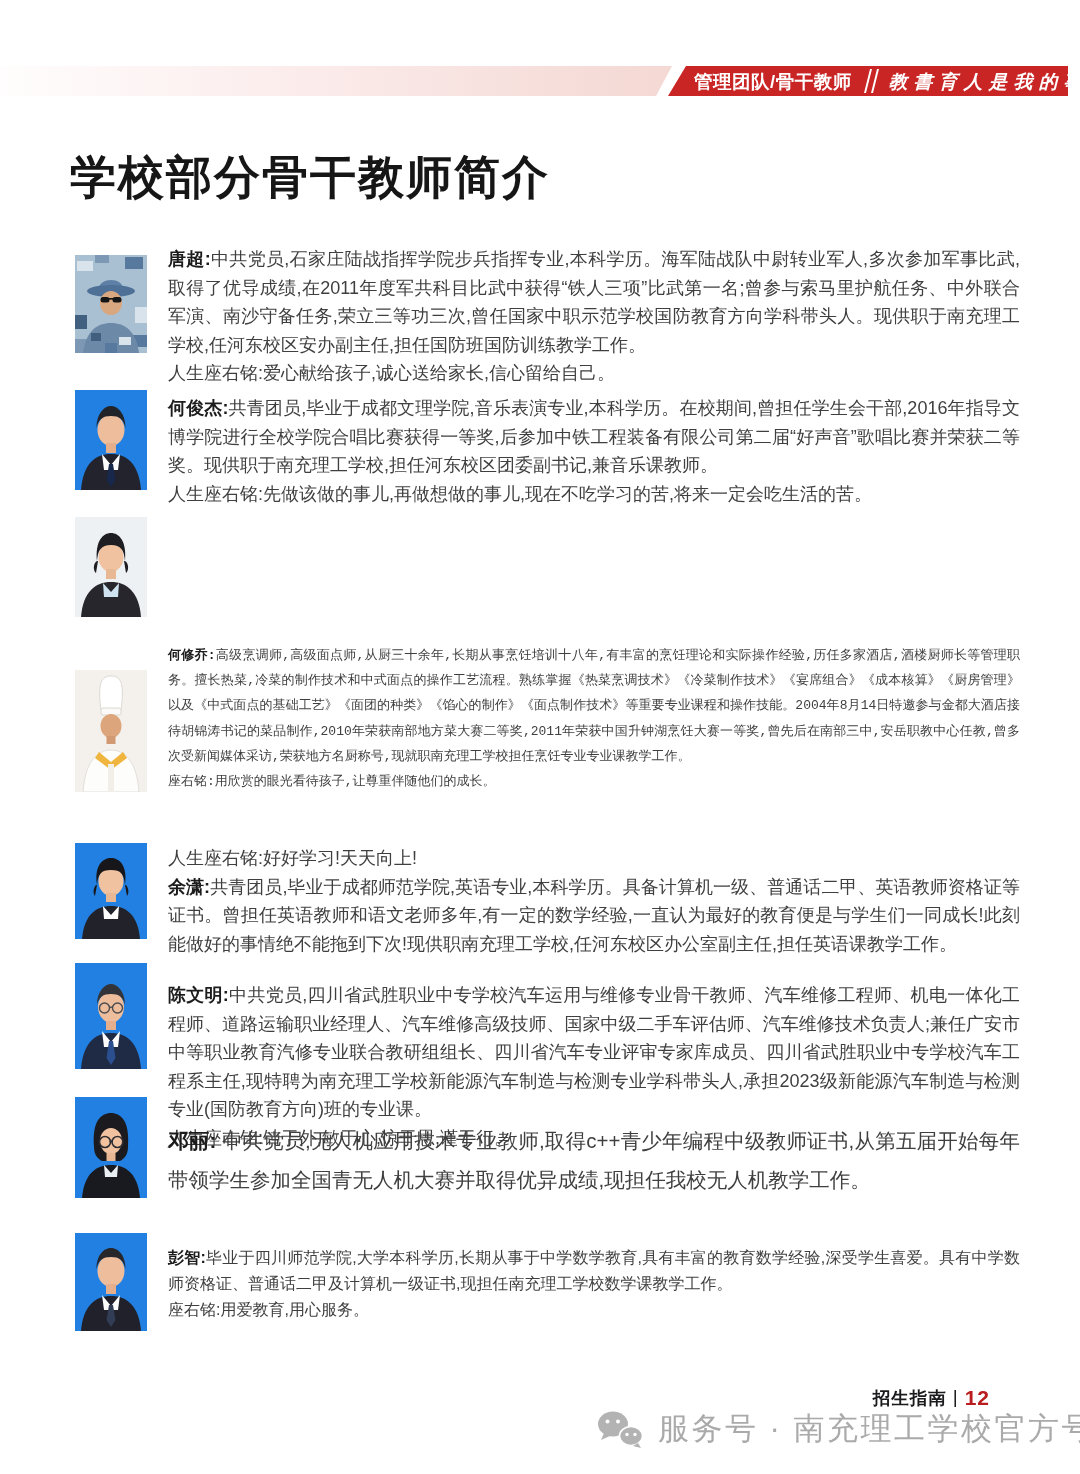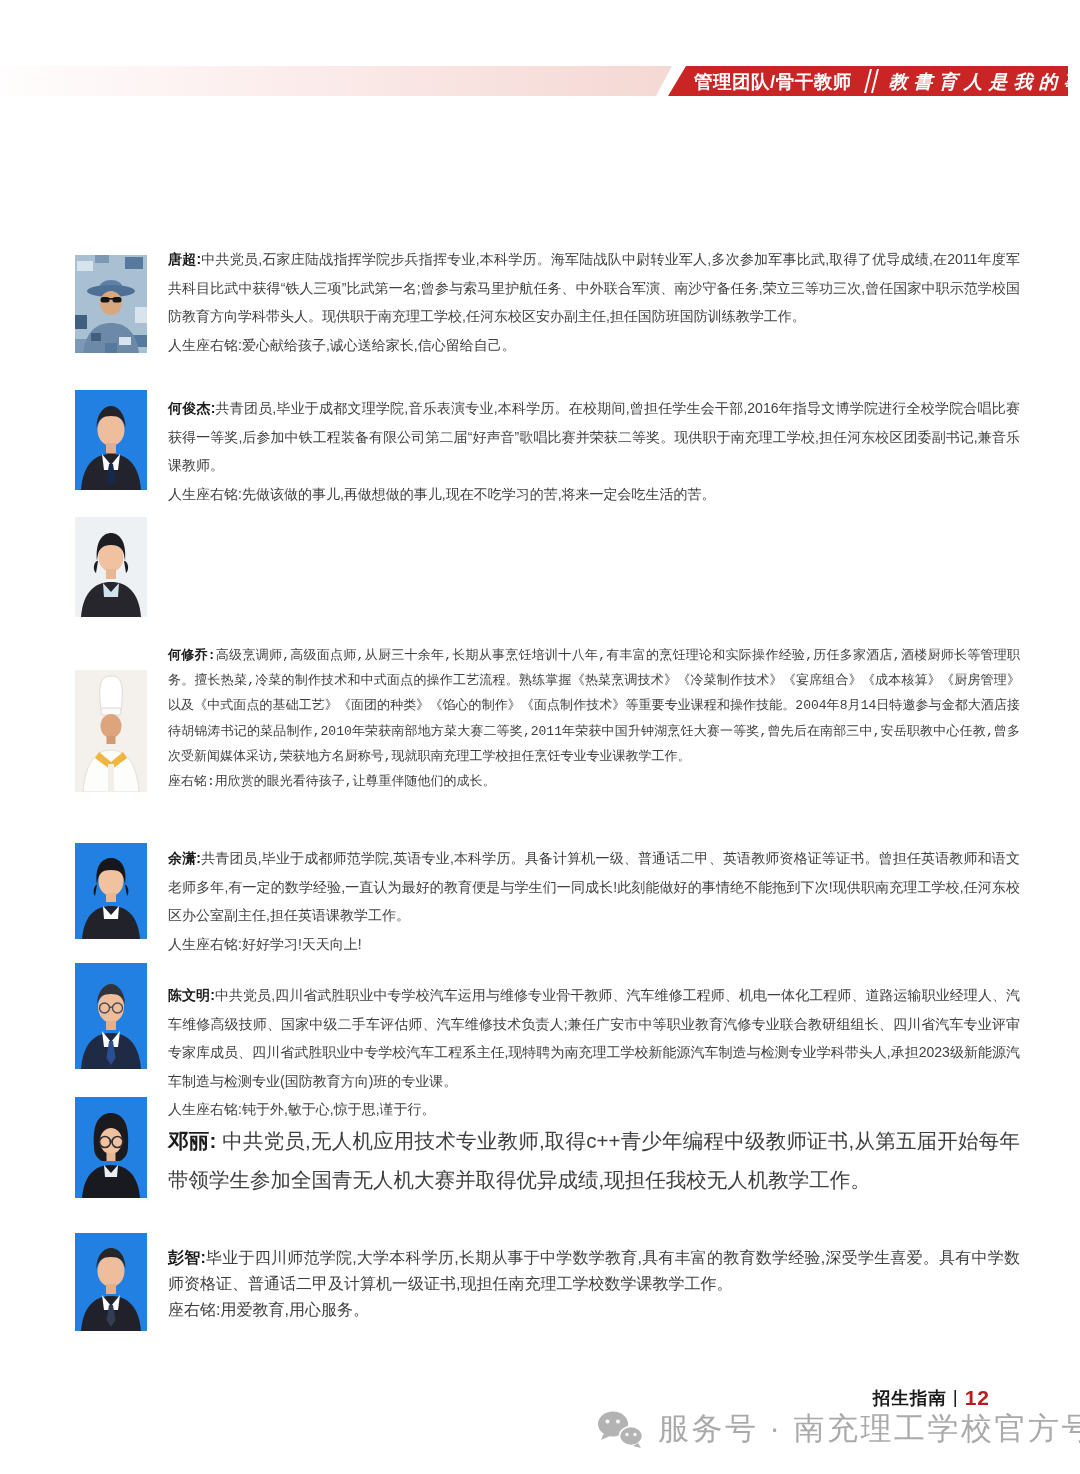--- a/index.html
+++ b/index.html
@@ -41,21 +41,21 @@
   .page-title{
     position:absolute;top:152px;left:70px;margin:0;
     font-size:46px;line-height:1.1;font-weight:800;color:#161616;letter-spacing:2px;
   }
 
   
   .teacher{position:absolute;left:75px;width:945px;display:flex;}
   .photo{flex:0 0 72px;width:72px;overflow:hidden;}
   .photo svg{display:block;width:100%;height:100%;}
   .tinfo{margin-left:21px;width:852px;}
-  .bio{margin:0;font-size:14px;line-height:28.5px;color:#3f3f3f;text-align:justify;}
+  .bio{margin:0;font-size:18px;line-height:28.5px;color:#3f3f3f;text-align:justify;}
   .t-name{font-weight:700;color:#1c1c1c;}
   .sec-small .bio{font-size:13px;line-height:25.2px;font-family:Liberation Mono, monospace;}
   .sec-large .bio{font-size:20.5px;line-height:39px;}
   .sec-tight .bio{font-size:16px;line-height:26px;}
 
   
   .page-ref{
     position:absolute;top:1386px;right:90px;
     display:flex;gap:6px;
     font-weight:800;color:#1a1a1c;font-size:17.5px;letter-spacing:1px;
@@ -79,20 +79,21 @@
     <div class="band-red">
       <span class="band-label">管理团队/骨干教师</span>
       <span class="band-divider">
           <i></i>
           <i></i>
         </span>
       <span class="band-slogan">教書育人是我的事業</span>
     </div>
   </div>
 
+  <h1 class="page-title">学校部分骨干教师简介</h1>
 
   <section class="teacher" style="top:245px">
     <div class="photo" style="margin-top:10px;height:98px">
       <svg viewBox="0 0 72 98">
         <rect width="72" height="98" fill="#a9bfd2"></rect>
         <rect x="2" y="6" width="16" height="10" fill="#d8e3eb"></rect>
           <rect x="50" y="2" width="18" height="12" fill="#58799e"></rect>
         <rect x="20" y="0" width="14" height="8" fill="#7c98b4"></rect>
           <rect x="0" y="60" width="12" height="14" fill="#41607f"></rect>
         <rect x="60" y="52" width="12" height="16" fill="#d8e3eb"></rect>
@@ -173,22 +174,22 @@
         <rect width="72" height="96" fill="#2180e2"></rect>
         <ellipse cx="36" cy="38" rx="12.5" ry="15" fill="#f0c2a0"></ellipse>
         <path d="M22 42 c-3-20 6-27 14-27 c8 0 17 7 14 27 c-1-11-4-15-14-15 c-10 0-13 4-14 15 z" fill="#17171b"></path>
         <path d="M21 42 c-3 3-3 9-1 11 l2-11 z M51 42 c3 3 3 9 1 11 l-2-11 z" fill="#17171b"></path>
         <rect x="31" y="50" width="10" height="9" fill="#e8b894"></rect>
         <path d="M7 96 c2-24 14-33 29-33 c15 0 27 9 29 33 z" fill="#22222a"></path>
         <path d="M28 63 l8 9 l8-9 l-1 13 h-14 z" fill="#ffffff"></path>
       </svg>
     </div>
     <div class="tinfo" style="margin-top:2px">
+      <p class="bio">人生座右铭:好好学习!天天向上!</p>
       <p class="bio"><span class="t-name">余潇:</span><span>共青团员,毕业于成都师范学院,英语专业,本科学历。具备计算机一级、普通话二甲、英语教师资格证等证书。曾担任英语教师和语文老师多年,有一定的数学经验,一直认为最好的教育便是与学生们一同成长!此刻能做好的事情绝不能拖到下次!现供职南充理工学校,任河东校区办公室副主任,担任英语课教学工作。</span></p>
-      <p class="bio">人生座右铭:好好学习!天天向上!</p>
     </div>
   </section>
 
   <section class="teacher" style="top:961px">
     <div class="photo" style="margin-top:2px;height:106px">
       <svg viewBox="0 0 72 106">
         <rect width="72" height="106" fill="#2180e2"></rect>
         <ellipse cx="36" cy="44" rx="13" ry="15.5" fill="#eebd9b"></ellipse>
         <path d="M22 42 c0-14 8-21 14-21 c6 0 14 7 14 21 c-2-8-6-11-14-11 c-8 0-12 3-14 11 z" fill="#33343a"></path>
         <circle cx="29.5" cy="45" r="5" fill="none" stroke="#4b4b4f" stroke-width="1.4"></circle>

